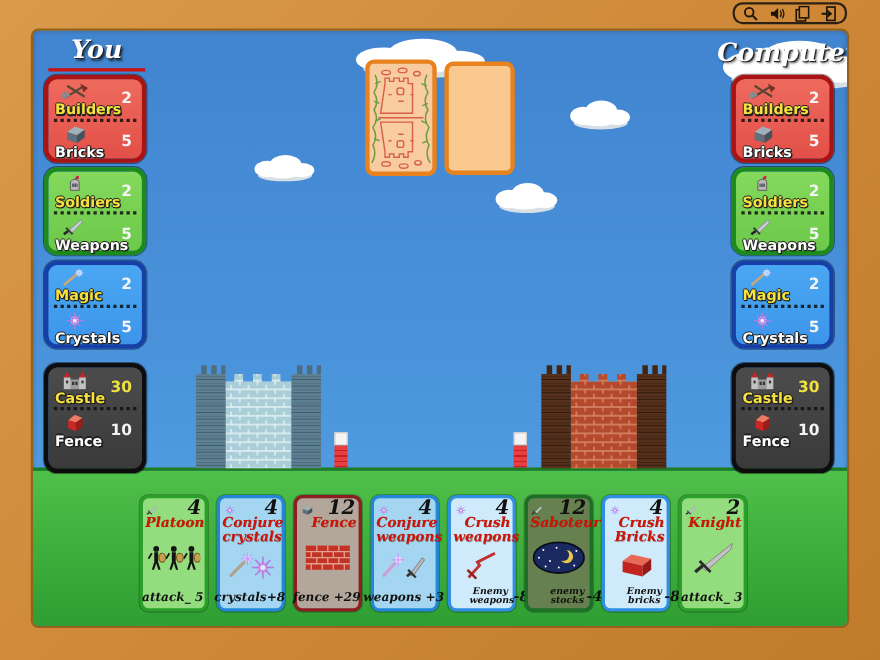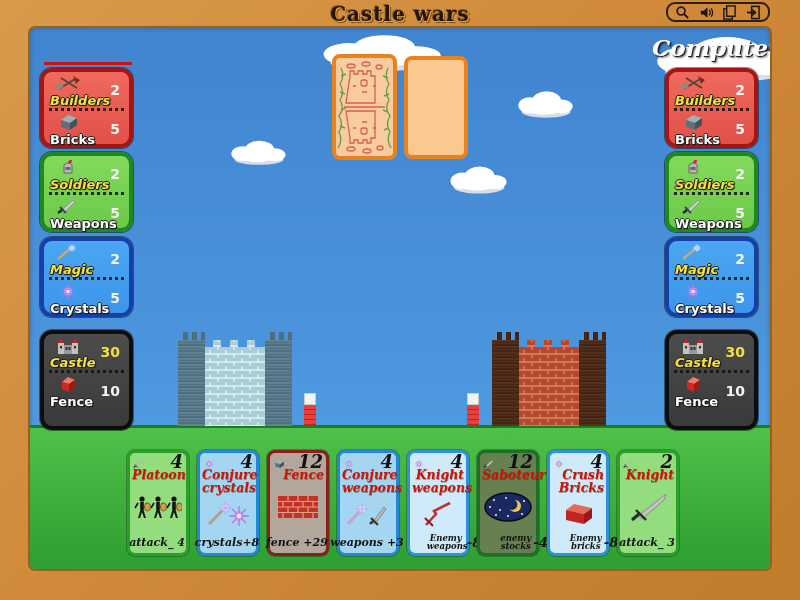--- a/index.html
+++ b/index.html
@@ -50,21 +50,21 @@
   .pos-l0{left:10px;top:40px;} .pos-l1{left:10px;top:124px;}
   .pos-l2{left:10px;top:209px;} .pos-l3{left:10px;top:302px;}
   .pos-r0{left:635px;top:40px;} .pos-r1{left:635px;top:124px;}
   .pos-r2{left:635px;top:209px;} .pos-r3{left:635px;top:302px;}
   .prow{position:relative;height:33px;}
   .picon{position:absolute;left:6px;top:1px;width:26px;height:17px;}
   .picon svg{width:100%;height:100%;}
   .plabel{position:absolute;left:1px;bottom:-1px;font-size:13px;font-weight:bold;
     white-space:nowrap;
     text-shadow:1px 0 0 #222,-1px 0 0 #222,0 1px 0 #222,0 -1px 0 #222,1px 1px 1px #000;}
-  .plabel.y{color:#f7e13e;font-style:italic;} .plabel.w{color:#ffffff;}
+  .plabel.y{color:#f7e13e;} .plabel.w{color:#ffffff;}
   .pval{position:absolute;right:4px;top:8px;font-size:14px;font-weight:bold;color:#f4f4f4;}
   .pval.y{color:#f0e040;}
   .psep{border-top:3px dotted rgba(15,15,15,.85);margin:1px 0 2px 0;}
   
   .top-card{position:absolute;z-index:4;border:4px solid #e8821e;border-radius:8px;
     box-sizing:border-box;cursor:pointer;}
   #draw-pile{left:302px;top:26px;width:65px;height:106px;background:#f8cba0;}
   #discard-pile{left:374px;top:28px;width:64px;height:103px;background:#f9c98f;}
   #draw-pile svg{width:100%;height:100%;display:block;}
   
@@ -101,21 +101,20 @@
   .cfx .fx-t{font-size:11px;font-weight:bold;white-space:nowrap;}
   .cfx.split .fx-t{font-size:8.5px;line-height:1;text-align:center;white-space:normal;width:38px;margin-left:32px;}
   .cfx .fx-v{font-size:13px;font-weight:bold;}
 </style>
 </head>
 <body>
 
 <div id="frame">
 
   <div id="titlebar">
-    <div id="game-title">Castle wars</div>
     <div id="toolbar">
       <span class="tb-icon svg-icon"><svg viewBox="0 0 16 16">
             <circle cx="6.5" cy="6.5" r="4.2" fill="none" stroke="#1d1408" stroke-width="1.8"></circle>
             <line x1="9.8" y1="9.8" x2="14" y2="14" stroke="#1d1408" stroke-width="2"></line>
           </svg></span>
       <span class="tb-icon svg-icon"><svg viewBox="0 0 16 16">
             <polygon points="2,6 5,6 9,2.5 9,13.5 5,10 2,10" fill="#1d1408"></polygon>
             <path d="M11 5 q2 3 0 6 M13 3.5 q3 4.5 0 9" fill="none" stroke="#1d1408" stroke-width="1.3"></path>
           </svg></span>
       <span class="tb-icon svg-icon"><svg viewBox="0 0 16 16">
@@ -163,20 +162,21 @@
     <div class="cloud svg-icon" id="cloud-5"><svg viewBox="0 0 120 58" preserveAspectRatio="none">
           <ellipse cx="62" cy="44" rx="46" ry="10" fill="#d7dfe6"></ellipse>
           <ellipse cx="32" cy="33" rx="22" ry="14" fill="#ffffff"></ellipse>
           <ellipse cx="63" cy="25" rx="27" ry="16" fill="#ffffff"></ellipse>
           <ellipse cx="91" cy="35" rx="21" ry="12" fill="#ffffff"></ellipse>
           <ellipse cx="58" cy="37" rx="35" ry="12" fill="#ffffff"></ellipse>
         </svg></div>
 
     <div id="grass"></div>
 
+    <div class="player-name" id="you-name">You</div>
     <div id="turn-underline"></div>
     <div class="player-name" id="computer-name">Computer</div>
 
     <div class="panel red pos-l0">
       <div class="prow">
         <span class="picon svg-icon"><svg viewBox="0 0 26 17">
               <line x1="4" y1="14" x2="20" y2="4" stroke="#5a4632" stroke-width="2"></line>
               <line x1="6" y1="3" x2="22" y2="13" stroke="#5a4632" stroke-width="2"></line>
               <rect x="1" y="9" width="7" height="5" fill="#8a8a8a" transform="rotate(-32 4.5 11.5)"></rect>
               <path d="M18 1 l7 4 -4 4 z" fill="#7a3022"></path>
@@ -468,21 +468,21 @@
                 <rect x="38.2" y="8" width="3.6" height="8"></rect>
               <path d="M38.5 16 l-2.5 8 h2 l2 -6 2 6 h2 l-2.5 -8 z"></path>
               <path d="M36 9 l-3 5 M44 9 l3 5" stroke="#141414" stroke-width="1.6"></path>
             </g>
             <ellipse cx="13.5" cy="13" rx="3" ry="4" fill="#c8a050" stroke="#7a5a20"></ellipse>
             <ellipse cx="29.5" cy="13" rx="3" ry="4" fill="#c8a050" stroke="#7a5a20"></ellipse>
             <ellipse cx="45.5" cy="13" rx="3" ry="4" fill="#c8a050" stroke="#7a5a20"></ellipse>
           </svg>
         </div>
         <div class="cfx">
-          <span class="fx-t">attack_ 4</span>
+          <span class="fx-t">attack_ 5</span>
           <span class="fx-v"></span>
         </div>
       </div>
 
       <div class="hcard blue">
         <div class="chead">
           <span class="ccost-icon svg-icon"><svg viewBox="0 0 26 17">
                 <circle cx="13" cy="8.5" r="4" fill="#c9a0ee"></circle>
                 <path d="M13 1 v15 M5.5 8.5 h15 M8 3.5 l10 10 M18 3.5 l-10 10" stroke="#b07ae0" stroke-width="1.2"></path>
                 <circle cx="13" cy="8.5" r="1.8" fill="#f0e4fc"></circle>
@@ -568,21 +568,21 @@
 
       <div class="hcard lightblue">
         <div class="chead">
           <span class="ccost-icon svg-icon"><svg viewBox="0 0 26 17">
                 <circle cx="13" cy="8.5" r="4" fill="#c9a0ee"></circle>
                 <path d="M13 1 v15 M5.5 8.5 h15 M8 3.5 l10 10 M18 3.5 l-10 10" stroke="#b07ae0" stroke-width="1.2"></path>
                 <circle cx="13" cy="8.5" r="1.8" fill="#f0e4fc"></circle>
               </svg></span>
           <span class="ccost">4</span>
         </div>
-        <div class="ctitle">Knight weapons</div>
+        <div class="ctitle">Crush weapons</div>
         <div class="cart">
           <svg viewBox="0 0 40 26" width="40" height="26">
             <polyline points="8,24 18,13 16,10 32,2" fill="none" stroke="#c03030" stroke-width="2.6"></polyline>
             <line x1="7" y1="17" x2="15" y2="25" stroke="#902020" stroke-width="2.2"></line>
           </svg>
         </div>
         <div class="cfx split">
           <span class="fx-t">Enemy weapons</span>
           <span class="fx-v">-8</span>
         </div>

